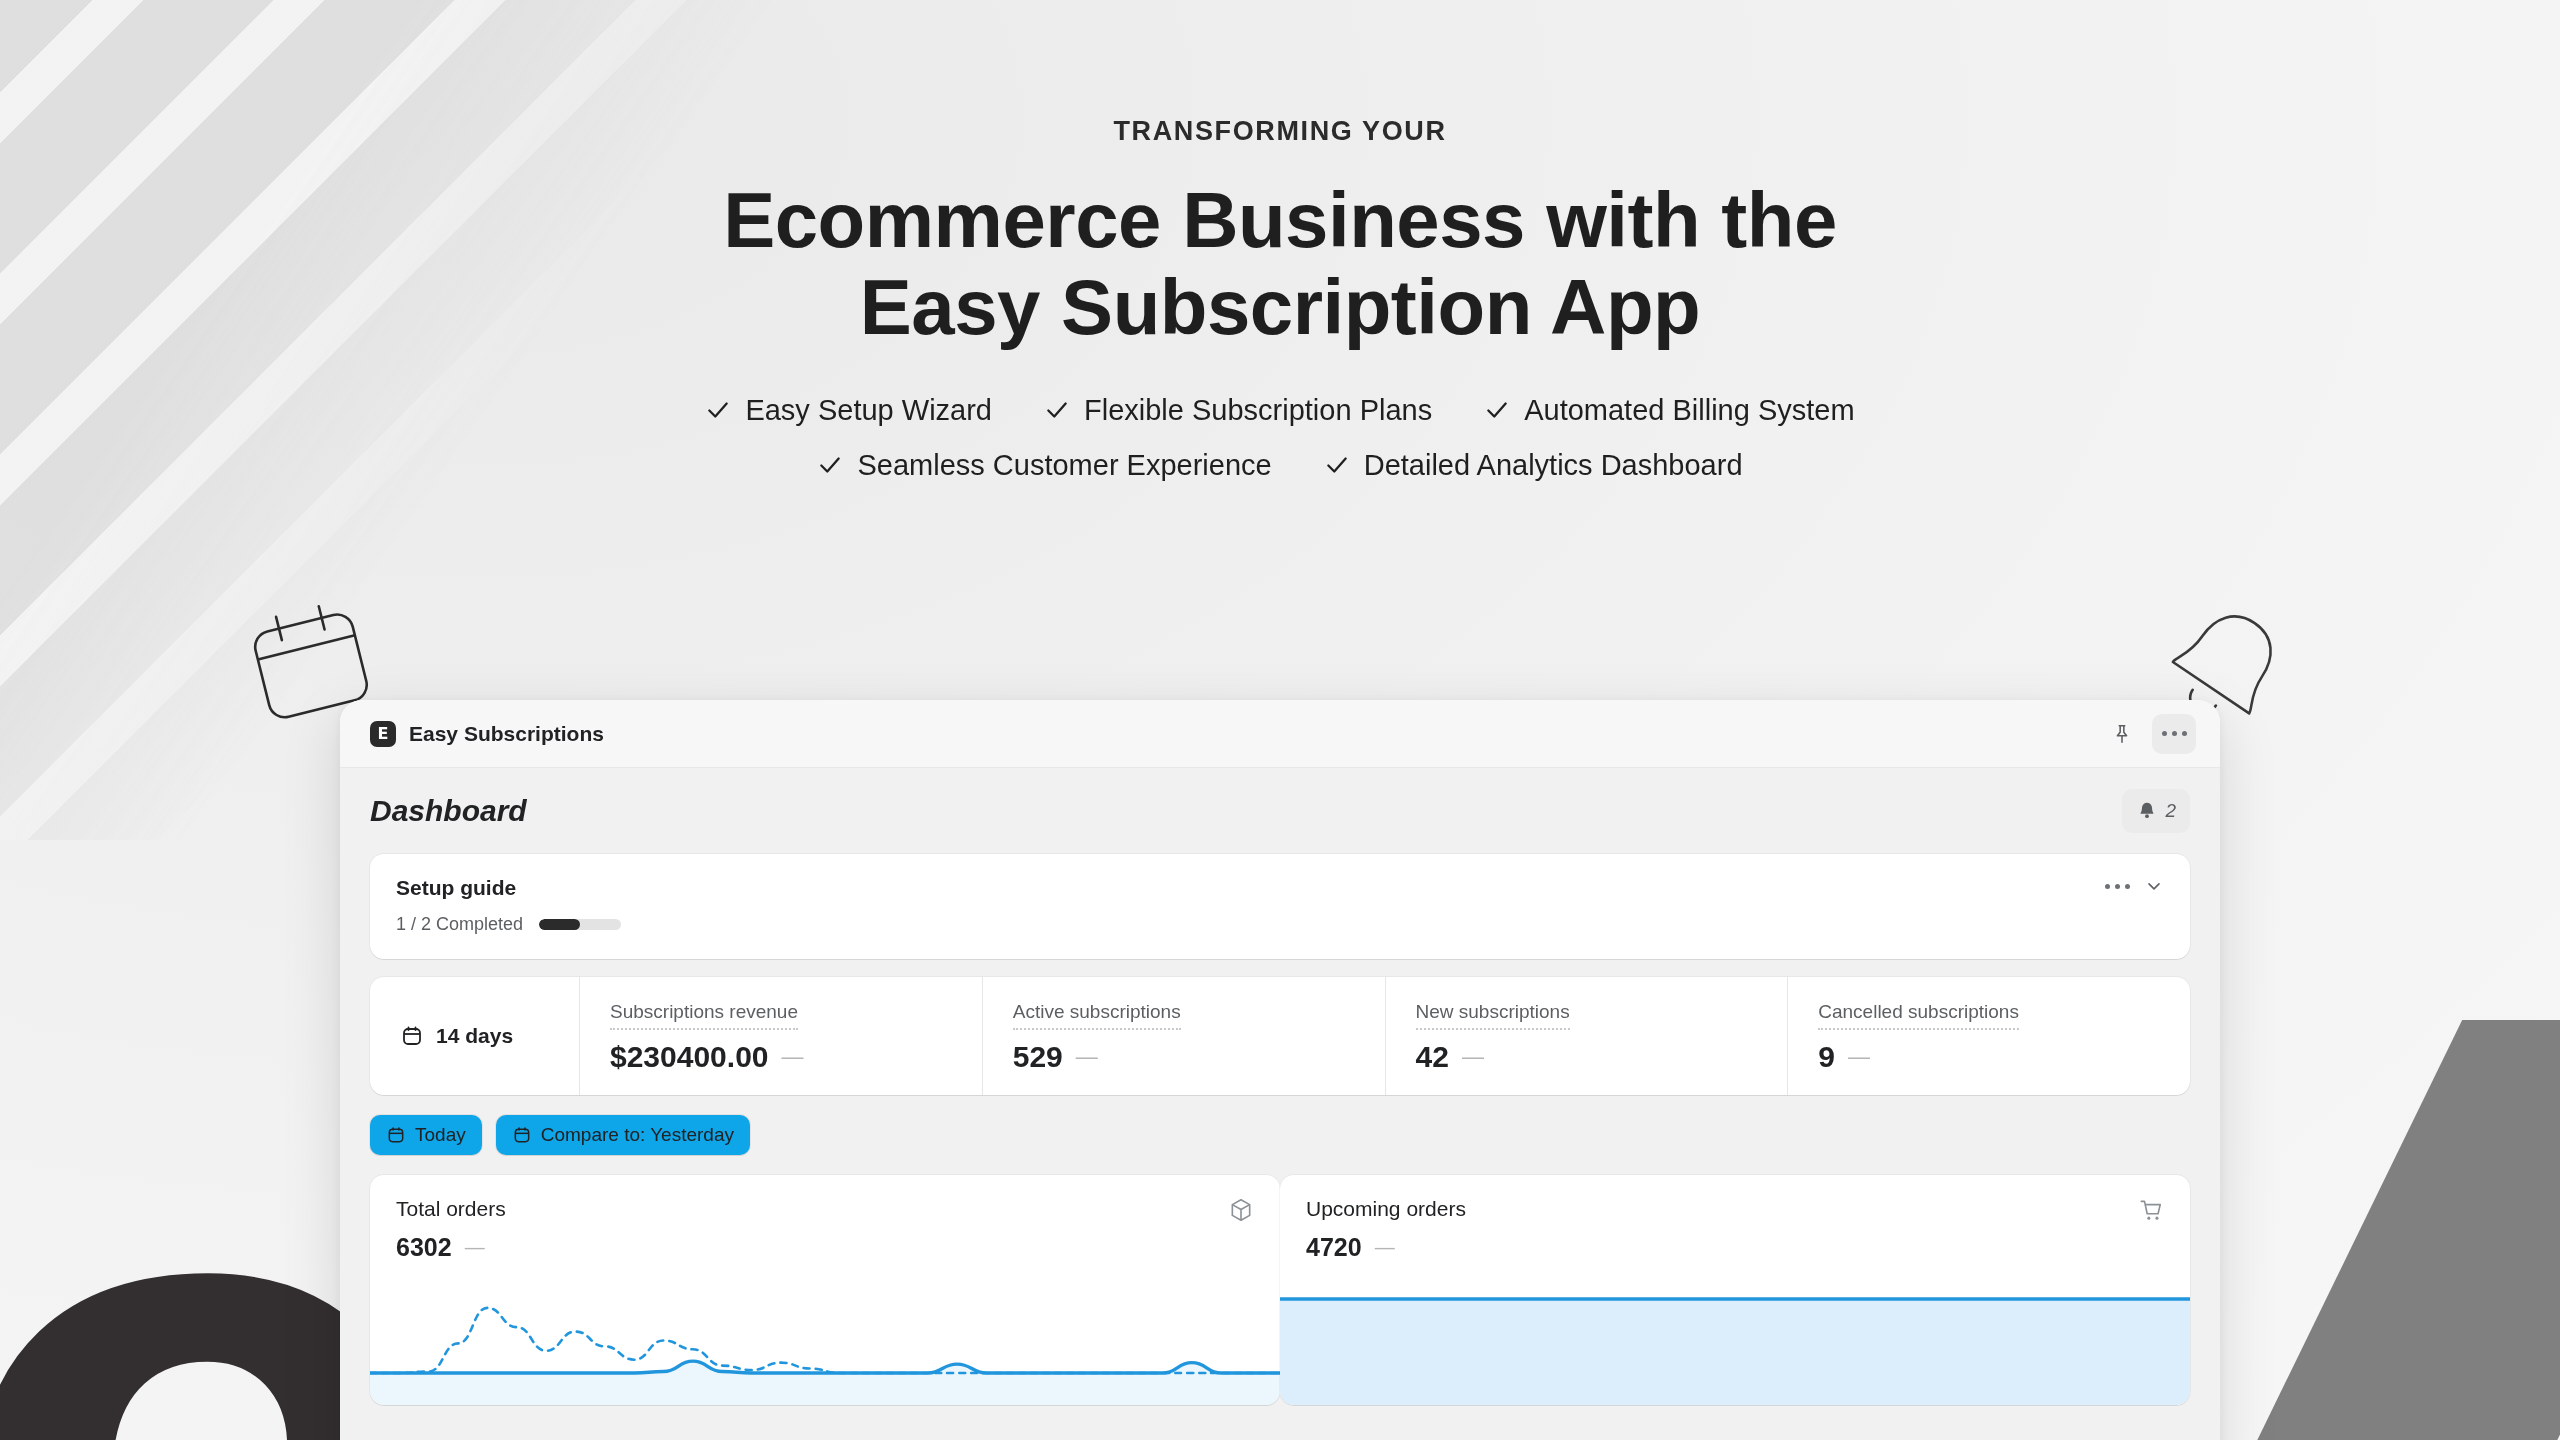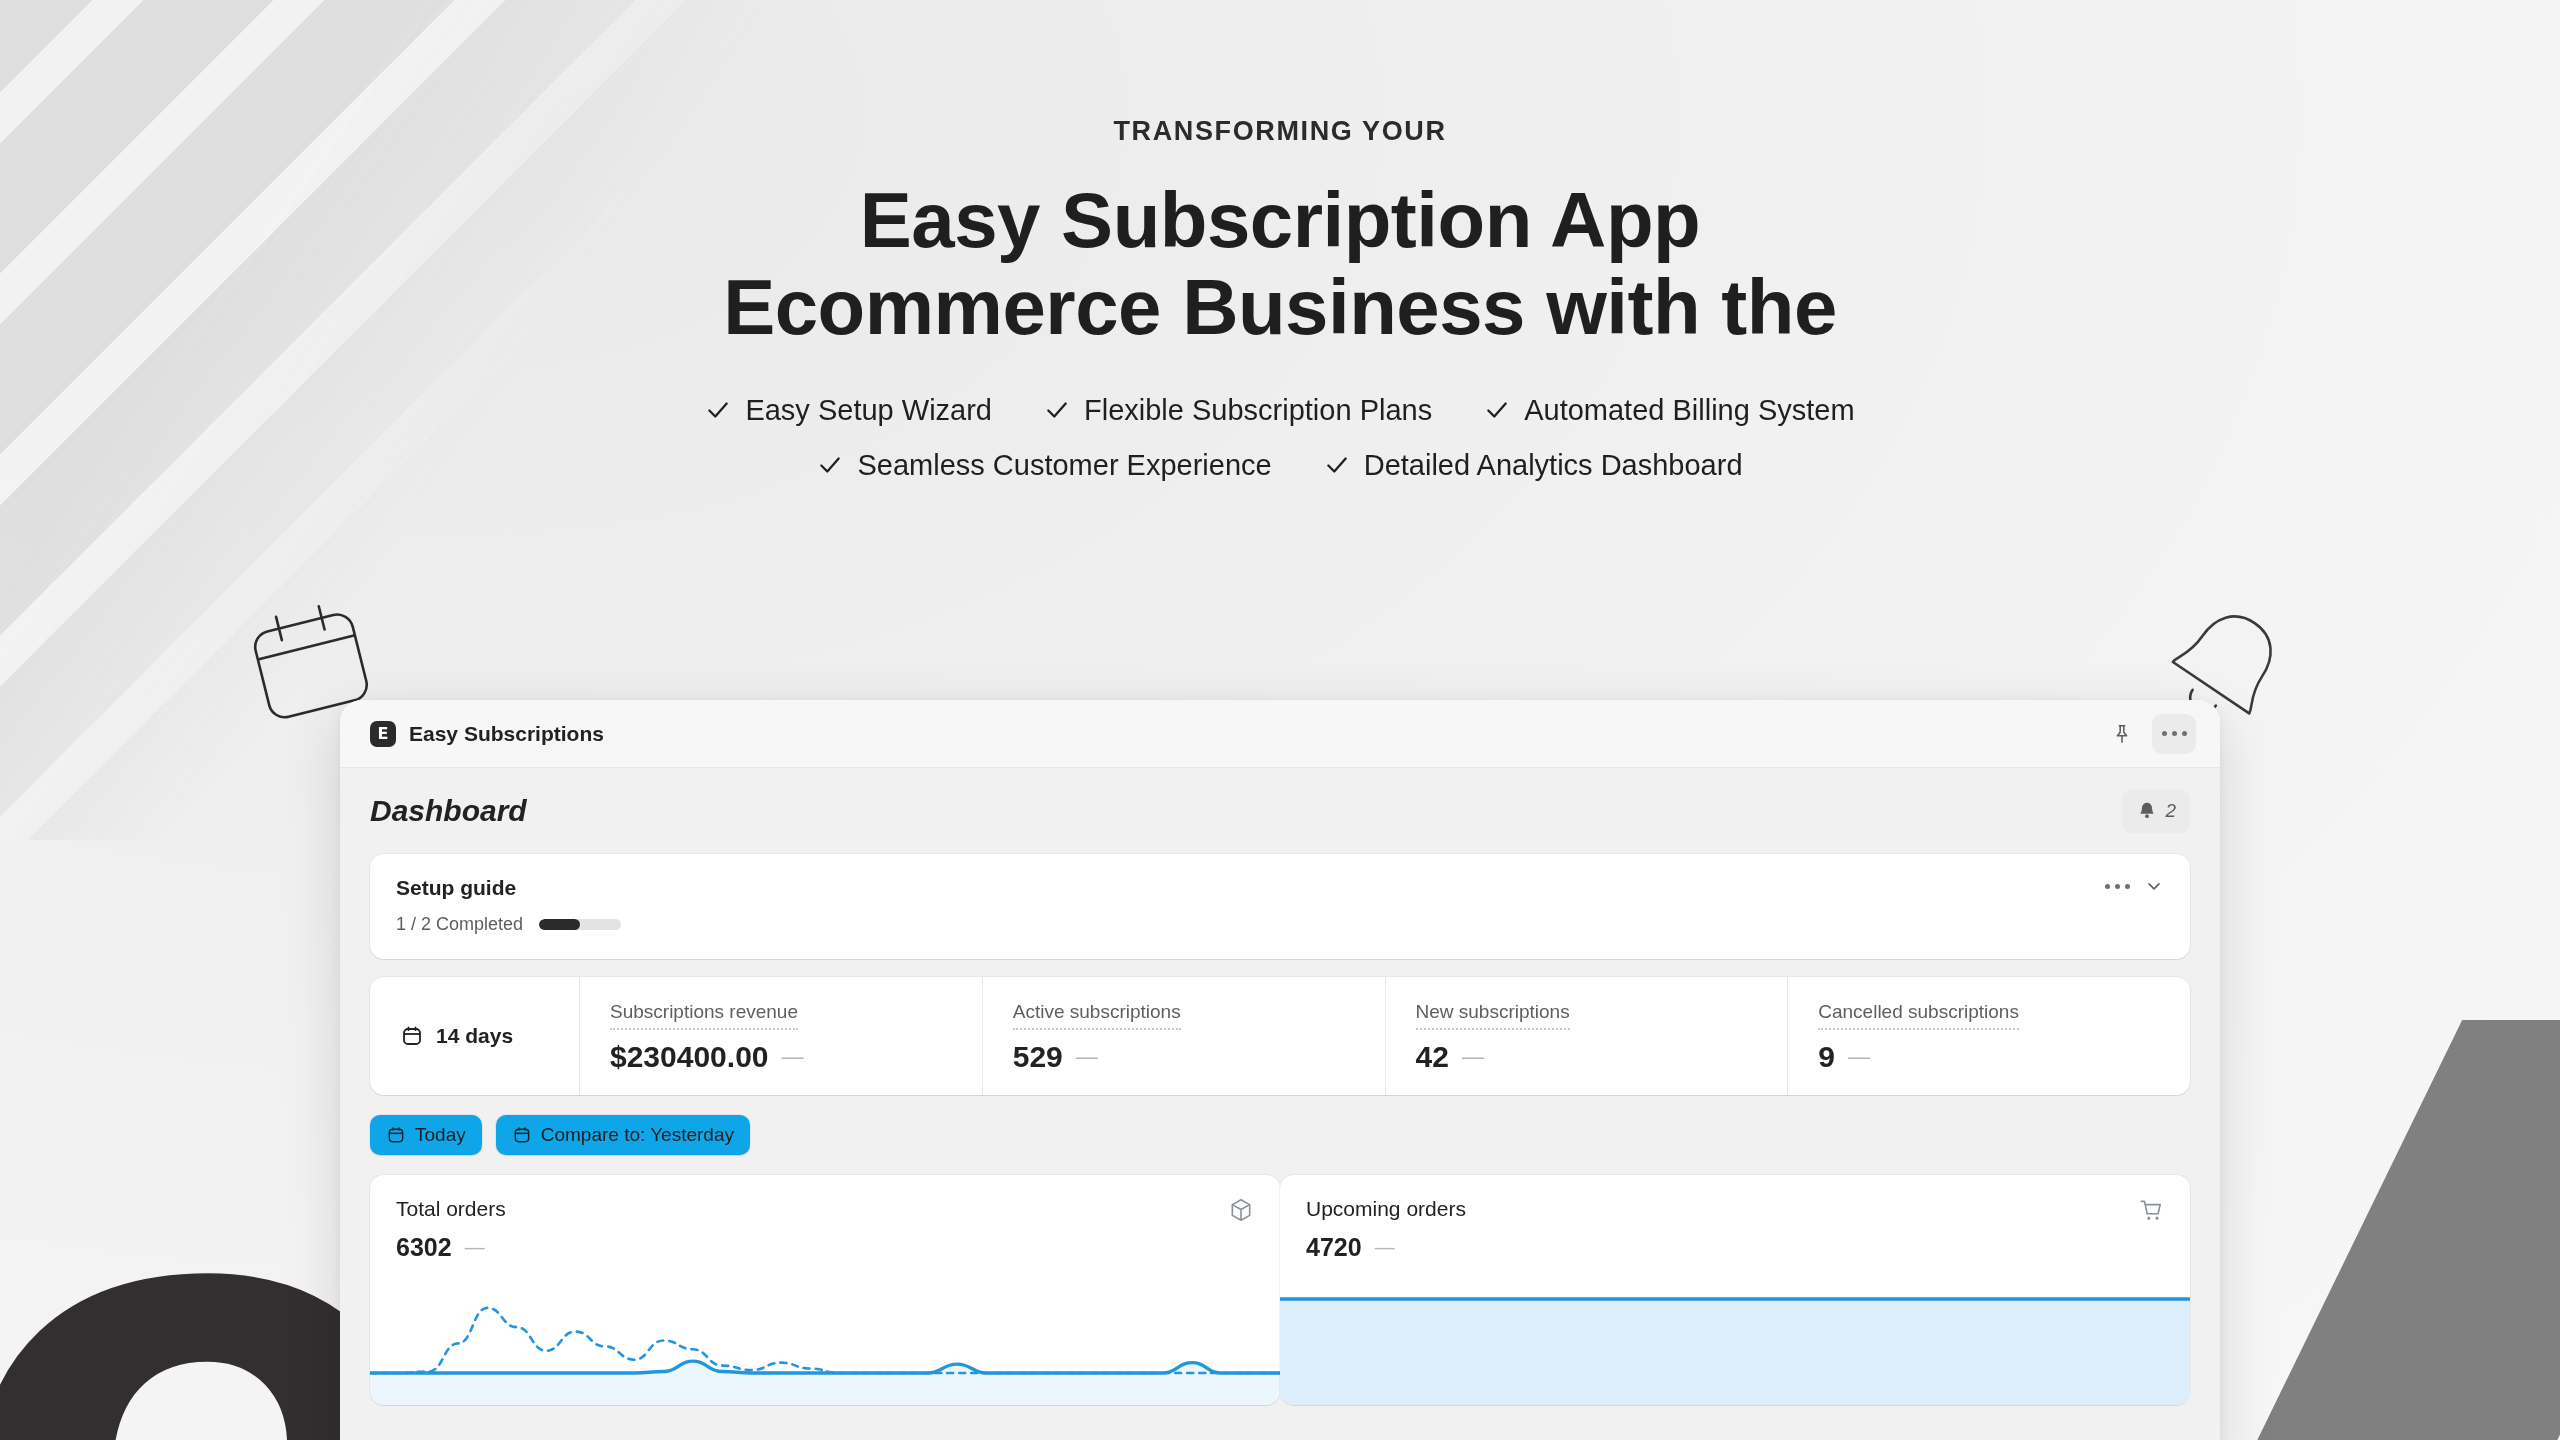--- a/index.html
+++ b/index.html
@@ -191,22 +191,22 @@
 <div class="deco-bell">
   <svg width="120" height="130" viewBox="0 0 120 130" fill="none">
     <path d="M60 14 C36 14 24 32 24 54 C24 76 14 86 14 92 H106 C106 86 96 76 96 54 C96 32 84 14 60 14 Z" stroke="#3a3a3a" stroke-width="2.6" stroke-linejoin="round"></path>
     <path d="M46 104 C46 112 52 118 60 118 C68 118 74 112 74 104" stroke="#3a3a3a" stroke-width="2.6" stroke-linecap="round"></path>
   </svg>
 </div>
 
 <div class="hero">
   <div class="eyebrow">TRANSFORMING YOUR</div>
   <div class="headline">
+    <div>Ecommerce Business with the</div>
     <div>Easy Subscription App</div>
-    <div>Ecommerce Business with the</div>
   </div>
 
   <div class="feature-rows">
     <div class="feature-row">
       <div class="feature">
         <svg class="check" viewBox="0 0 24 24" fill="none">
             <path d="M4 12.5 L9.5 18 L20 6" stroke="#1f1f1f" stroke-width="2.1" stroke-linecap="round" stroke-linejoin="round"></path>
           </svg>
         <span>Easy Setup Wizard</span>
       </div>

